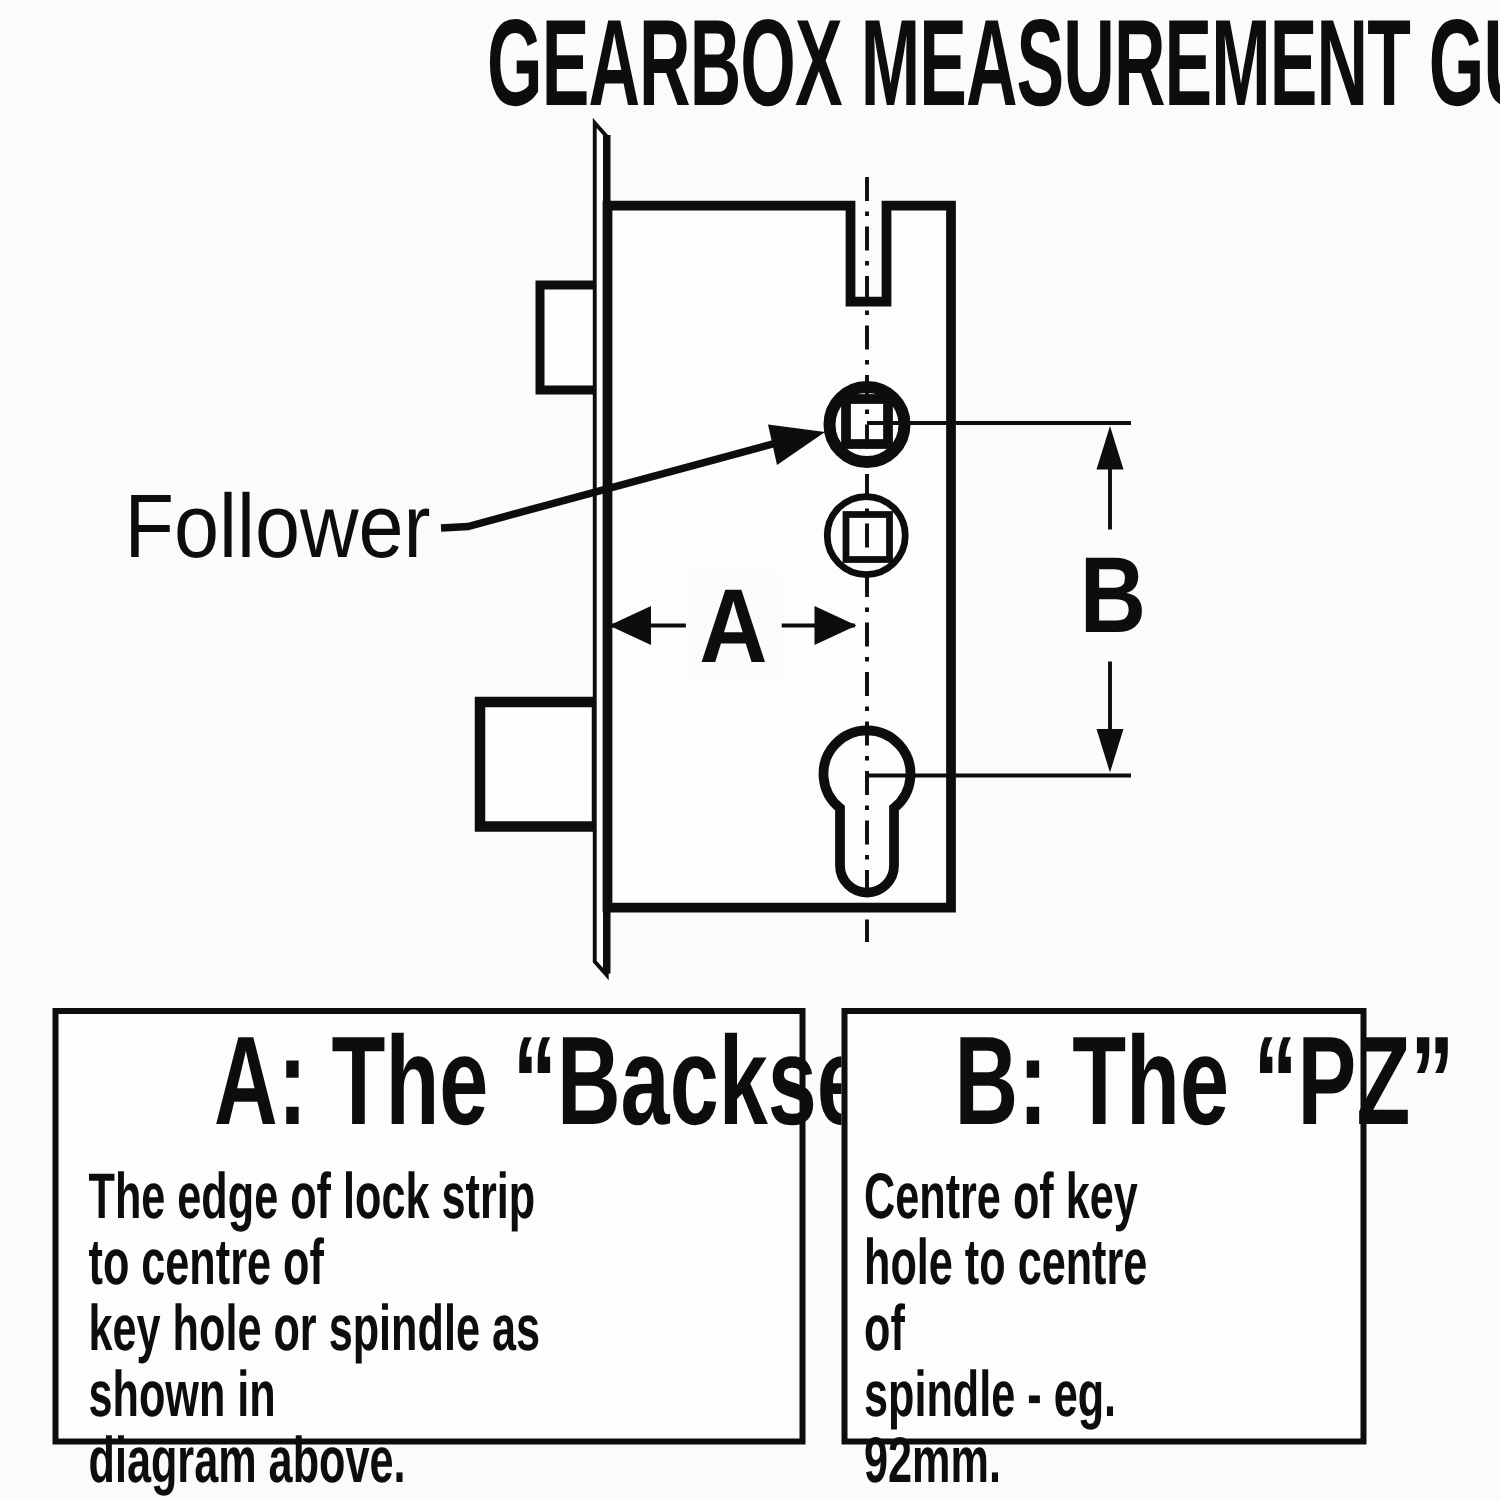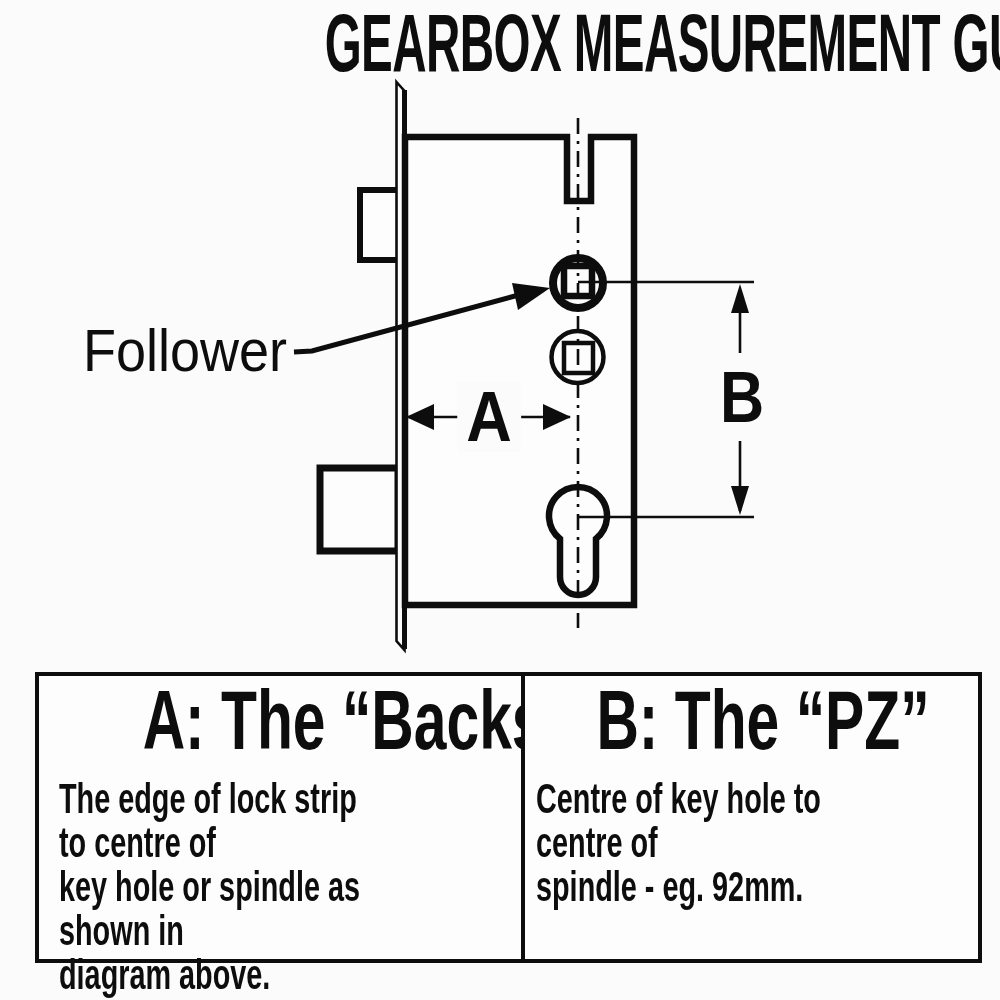--- a/index.html
+++ b/index.html
@@ -62,21 +62,21 @@
     transform: translate(-50%, -50%) scaleX(0.85);
   }
   .info-box {
     position: absolute;
     top: 672px;
     height: 291px;
     border: 4px solid #0d0d0d;
     background: #fdfdfd;
   }
   .box-backset { left: 35px;  width: 502px; }
-  .box-pz      { left: 521px; width: 461px; }
+  .box-pz      { left: 561px; width: 350px; }
   .info-heading {
     position: absolute;
     left: 0; right: 0; top: 2px;
     text-align: center;
     white-space: nowrap;
   }
   .info-heading span {
     display: inline-block;
     font-size: 84px;
     font-weight: bold;

